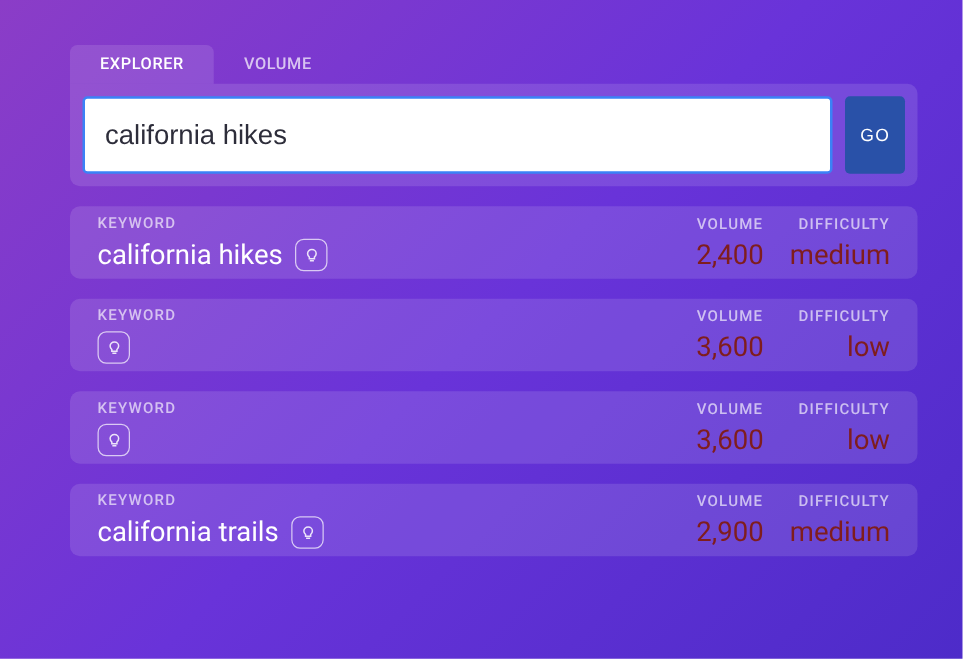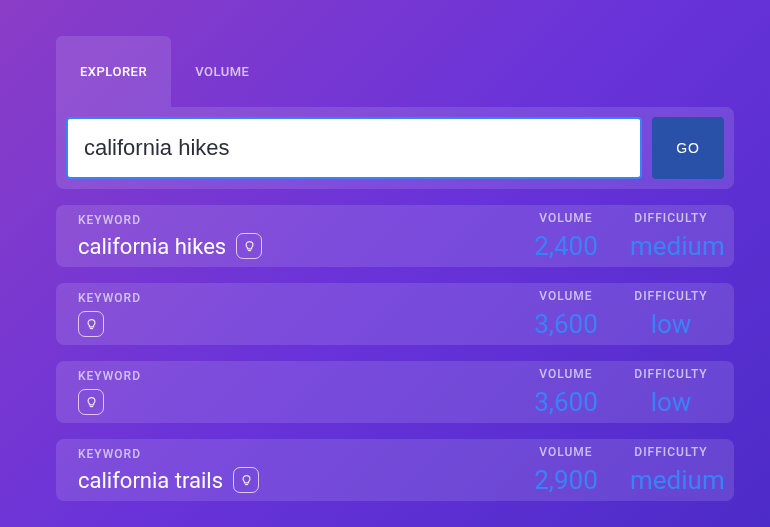--- a/index.html
+++ b/index.html
@@ -14,21 +14,21 @@
       font-family: -apple-system, BlinkMacSystemFont, 'Segoe UI', Roboto, sans-serif;
       padding: 36px 36px 0 56px;
       overflow: hidden;
     }
     .tabs {
       display: flex;
       gap: 0;
       margin-bottom: 0;
     }
     .tab {
-      padding: 28px 24px;
+      padding: 8px 24px;
       font-size: 13px;
       font-weight: 500;
       letter-spacing: 0.5px;
       color: rgba(255, 255, 255, 0.7);
       cursor: pointer;
       border-radius: 6px 6px 0 0;
     }
     .tab.active {
       background: rgba(255, 255, 255, 0.12);
       color: #ffffff;
@@ -48,21 +48,21 @@
       border-radius: 4px;
       padding: 16px 16px;
       font-size: 22px;
       color: #2d2d3a;
       outline: none;
     }
     .go-button {
       background: #2951a8;
       color: #ffffff;
       border: none;
-      padding: 0 24px;
+      padding: 0 12px;
       font-size: 14px;
       font-weight: 500;
       letter-spacing: 1px;
       border-radius: 4px;
       cursor: pointer;
     }
     .results {
       margin-top: 16px;
       display: flex;
       flex-direction: column;
@@ -104,26 +104,25 @@
     .lightbulb-icon svg {
       width: 13px;
       height: 13px;
     }
     .volume-section {
       width: 92px;
       text-align: center;
     }
     .difficulty-section {
       width: 82px;
-      text-align: center;
-      margin-left: 18px;
+      text-align: right;
     }
     .metric-value {
-      font-size: 26px;
-      color: #3b82f6;
+      font-size: 22px;
+      color: #7f1d1d;
     }
   </style>
 </head>
 <body>
 
 <div class="tabs">
   <div class="tab active">EXPLORER</div>
   <div class="tab">VOLUME</div>
 </div>
 

